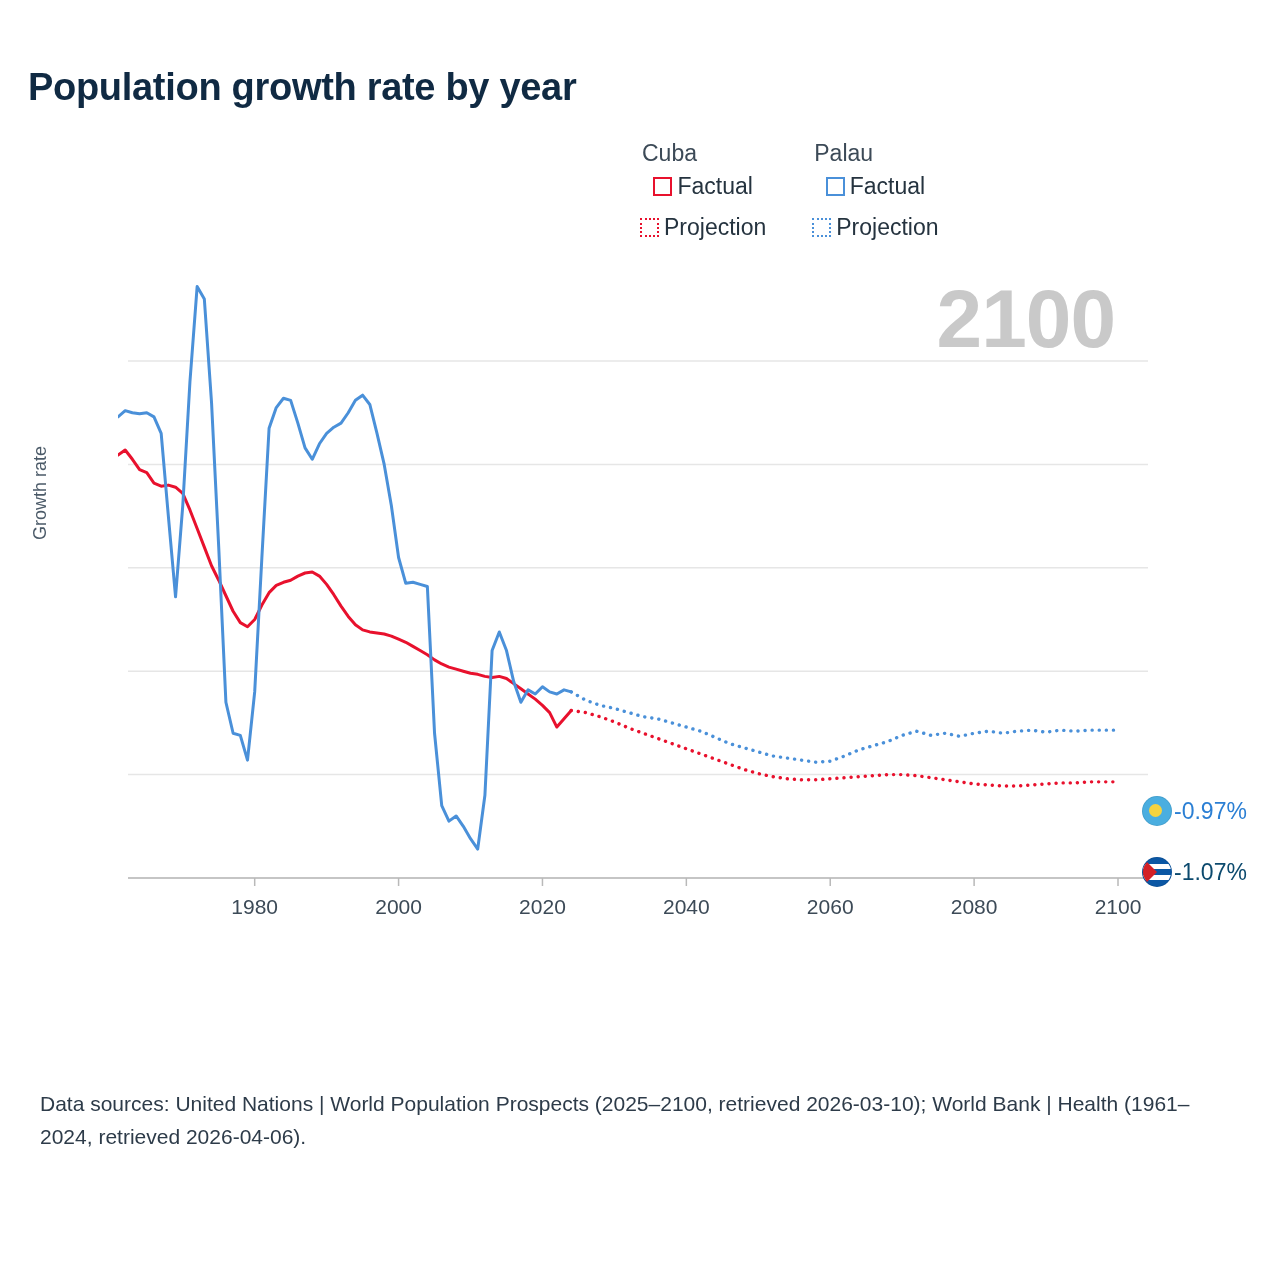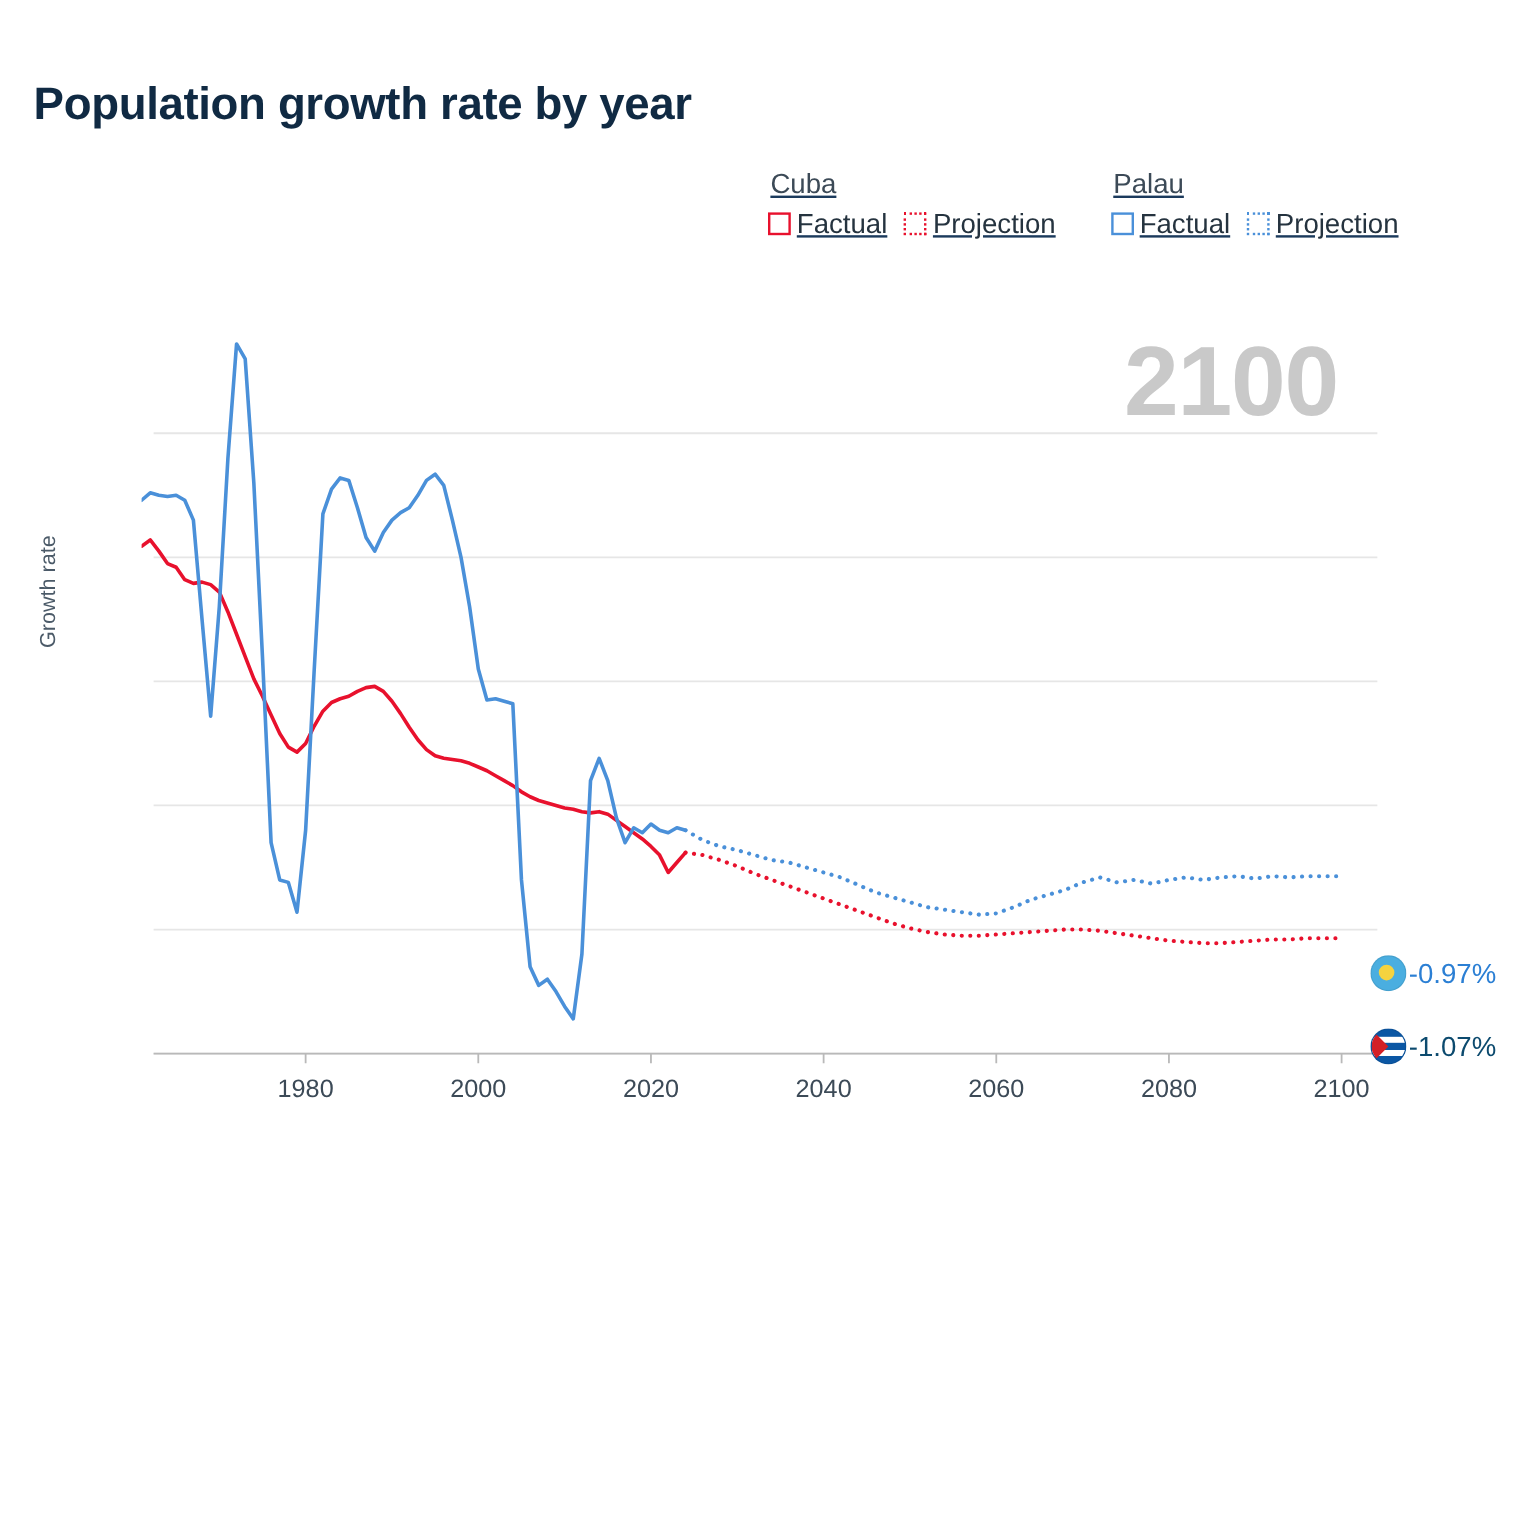--- a/index.html
+++ b/index.html
@@ -25,30 +25,29 @@
     letter-spacing: -0.3px;
   }
   
   #legend {
     position: absolute;
     left: 640px;
     top: 140px;
     display: flex;
     gap: 46px;
     align-items: flex-start;
-    text-decoration: underline;
   }
   .legend-group { display: flex; flex-direction: column; }
   .legend-country {
     font-size: 23px;
     color: #3c4a57;
     margin-bottom: 6px;
     padding-left: 2px;
   }
-  .legend-row { display: flex; align-items: center; gap: 14px; }
+  .legend-row { display: flex; align-items: center; gap: 14px; flex-direction: column; }
   .legend-item { display: flex; align-items: center; gap: 5px; }
   .swatch {
     width: 19px; height: 19px;
     box-sizing: border-box;
     background: #fff;
   }
   .swatch.solid-red { border: 2px solid #e8112d; }
   .swatch.dot-red { border: 2px dotted #e8112d; }
   .swatch.solid-blue { border: 2px solid #4a90d9; }
   .swatch.dot-blue { border: 2px dotted #4a90d9; }
@@ -222,13 +221,14 @@
 <div class="end-label" id="end-cuba">
   <span class="flag flag-cuba">
     <span class="stripe s1"></span>
       <span class="stripe s2"></span>
       <span class="tri"></span>
   </span>
   <span class="val-cuba">-1.07%</span>
 </div>
 
 <div id="footer">
+  <div class="line1">Data sources: United Nations | World Population Prospects (2025–2100, retrieved 2026-03-10); World Bank | Health (1961–2024, retrieved 2026-04-06).</div>
 </div>
 
 </body></html>

